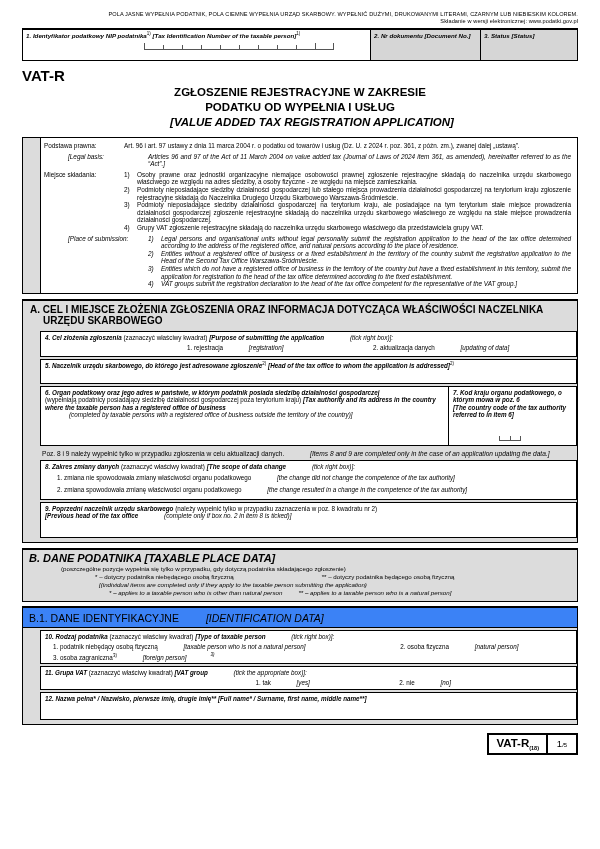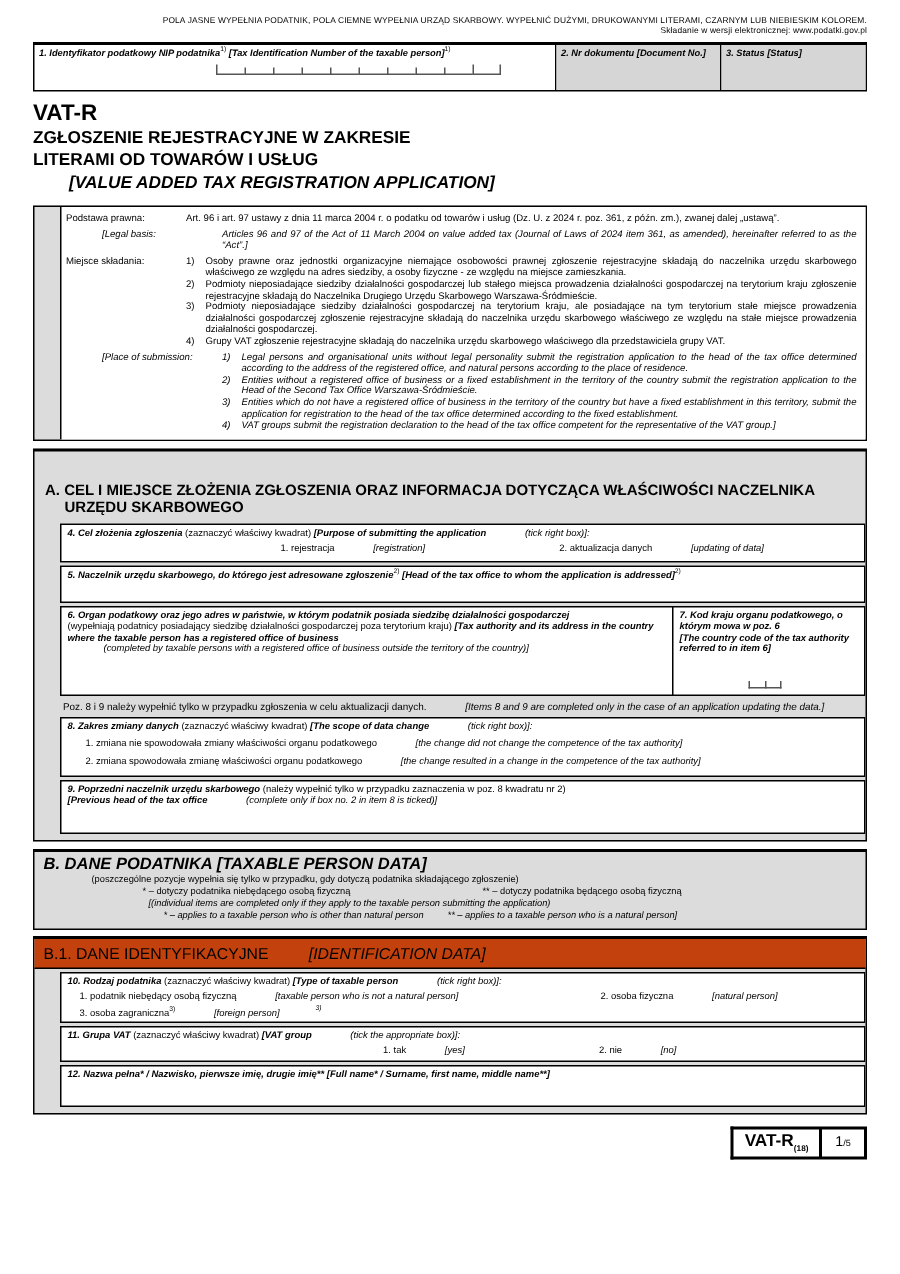--- a/index.html
+++ b/index.html
@@ -25,37 +25,37 @@
   .comb { display:flex; }
   .comb span { border-left:1px solid #555; border-bottom:1px solid #555; height:5px; }
   .comb span:last-child { border-right:1px solid #555; }
   .comb.nip { margin:6px 0 0 118px; }
   .comb.nip span { width:19px; }
   .comb.nip span:first-child, .comb.nip span:last-child { height:7px; margin-top:-2px; align-self:flex-end; }
   .comb.cc { position:absolute; bottom:4px; left:50px; }
   .comb.cc span { width:11px; }
 
   .formcode { margin-top:6px; font-size:15px; font-weight:bold; }
-  .title { margin-top:1px; font-size:11.5px; font-weight:bold; line-height:15px; }
+  .title { text-align:center; margin-top:1px; font-size:11.5px; font-weight:bold; line-height:15px; }
 
   
   .legalbox { margin-top:7px; border:1px solid #000; background:#dcdcdc; }
   .legal-inner { margin-left:17px; background:#fff; border-left:1px solid #000; padding:4px 6px 5px 3px;
     font-size:6.4px; line-height:7.6px; }
   .lrow { display:flex; margin-bottom:3px; }
   .lrow:last-child { margin-bottom:0; }
   .llab { width:80px; flex:none; }
   .ltxt { flex:1; text-align:justify; }
   .li { display:flex; }
   .li .num { width:13px; flex:none; }
   .li .t { flex:1; text-align:justify; }
 
   
   .section { margin-top:5px; border:1px solid #000; border-top:2.5px solid #000; background:#dcdcdc; }
-  .sechdr { padding:21px 6px 2px 20px; text-indent:-13px; font-size:10px; line-height:11.5px; font-weight:bold; }
+  .sechdr { padding:3px 6px 2px 20px; text-indent:-13px; font-size:10px; line-height:11.5px; font-weight:bold; }
   .fields { padding-bottom:4px; }
   .fbox { position:relative; margin:2px 0 0 17px; background:#fff; border:1px solid #000;
     padding:2px 5px 2px 4px; font-size:6.3px; line-height:7.4px; }
   .opts { display:flex; margin-top:3px; }
   .frow { display:flex; margin:2px 0 0 17px; }
   .frow .fbox { margin:0; }
   .f6 { flex:1; border-right:none; min-height:60px; }
   .f7 { width:129px; min-height:60px; }
   .note89 { margin:4px 2px 2px 19px; font-size:6.6px; line-height:8px; }
   .optline { margin:4px 0 0 12px; }
@@ -64,21 +64,21 @@
   .secB { padding:2px 0 4px 0; }
   .btitle { padding-left:6px; font-size:11px; line-height:13px; }
   .bnote { font-size:6.2px; line-height:8px; }
   .n1 { padding-left:38px; }
   .n2 { display:flex; } .n2 .p1 { margin-left:72px; } .n2 .p2 { margin-left:88px; }
   .n3 { padding-left:52px; }
   .n4 { display:flex; } .n4 .p1 { margin-left:62px; } .n4 .p2 { margin-left:16px; }
 
   
   .secB1 { margin-top:4px; border:1px solid #000; border-top:2.5px solid #000; background:#dcdcdc; }
-  .b1hdr { background:#c2410c; border-bottom:1px solid #000; padding:4px 6px 3px 6px; font-size:10.5px; }
+  .b1hdr { background:#3b82f6; border-bottom:1px solid #000; padding:4px 6px 3px 6px; font-size:10.5px; }
 
   .f5 { min-height:25px; } .f9 { min-height:36px; } .f12 { min-height:28px; } .f4 { min-height:26px; }
   .f10 { min-height:34px; } .f11 { min-height:24px; }
 
   
   .footer { display:flex; justify-content:flex-end; margin-top:8px; }
   .fcell { border:2px solid #000; background:#fff; }
   .fcode { padding:2px 7px 2px 7px; font-size:11.5px; font-weight:bold; border-right:none; }
   .fcode sub { font-size:5.5px; vertical-align:sub; }
   .fpage { width:32px; text-align:center; padding-top:3px; font-size:9.5px; }
@@ -115,21 +115,21 @@
     </div>
     <div class="tf dark" style="flex:1">
       <span class="b">3. Status </span><span class="bi">[Status]</span>
     </div>
   </div>
 
   <div class="formcode">VAT-R</div>
 
   <div class="title">
     <div>ZGŁOSZENIE REJESTRACYJNE W ZAKRESIE</div>
-    <div>LITERAMI OD TOWARÓW I USŁUG</div>
+    <div>PODATKU OD WYPEŁNIA I USŁUG</div>
     <div class="i">[VALUE ADDED TAX REGISTRATION APPLICATION]</div>
   </div>
 
   <div class="legalbox">
     <div class="legal-inner">
       <div class="lrow">
         <div class="llab">Podstawa prawna:</div>
         <div class="ltxt">Art. 96 i art. 97 ustawy z dnia 11 marca 2004 r. o podatku od towarów i usług (Dz. U. z 2024 r. poz. 361, z późn. zm.), zwanej dalej „ustawą”.</div>
       </div>
       <div class="lrow i">
@@ -224,21 +224,21 @@
 
       <div class="fbox f9">
         <div><span class="b">9. Poprzedni naczelnik urzędu skarbowego </span><span>(należy wypełnić tylko w przypadku zaznaczenia w poz. 8 kwadratu nr 2)</span></div>
         <div><span class="bi">[Previous head of the tax office </span><span class="i">(complete only if box no. 2 in item 8 is ticked)]</span></div>
       </div>
 
     </div>
   </div>
 
   <div class="section secB">
-    <div class="btitle"><span class="b">B. DANE PODATNIKA </span><span class="bi">[TAXABLE PERSON DATA]</span></div>
+    <div class="btitle"><span class="b">B. DANE PODATNIKA </span><span class="bi">[TAXABLE PLACE DATA]</span></div>
     <div class="bnote n1">(poszczególne pozycje wypełnia się tylko w przypadku, gdy dotyczą podatnika składającego zgłoszenie)</div>
     <div class="bnote n2">
       <span class="p1">* – dotyczy podatnika niebędącego osobą fizyczną</span>
       <span class="p2">** – dotyczy podatnika będącego osobą fizyczną</span>
     </div>
     <div class="bnote n3 i">[(individual items are completed only if they apply to the taxable person submitting the application)</div>
     <div class="bnote n4 i">
       <span class="p1">* – applies to a taxable person who is other than natural person</span>
       <span class="p2">** – applies to a taxable person who is a natural person]</span>
     </div>

